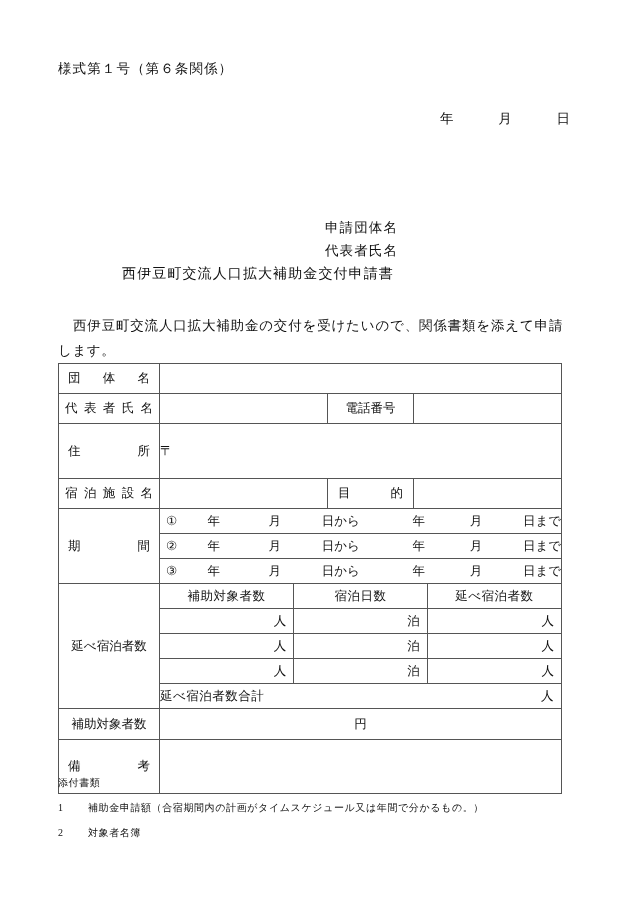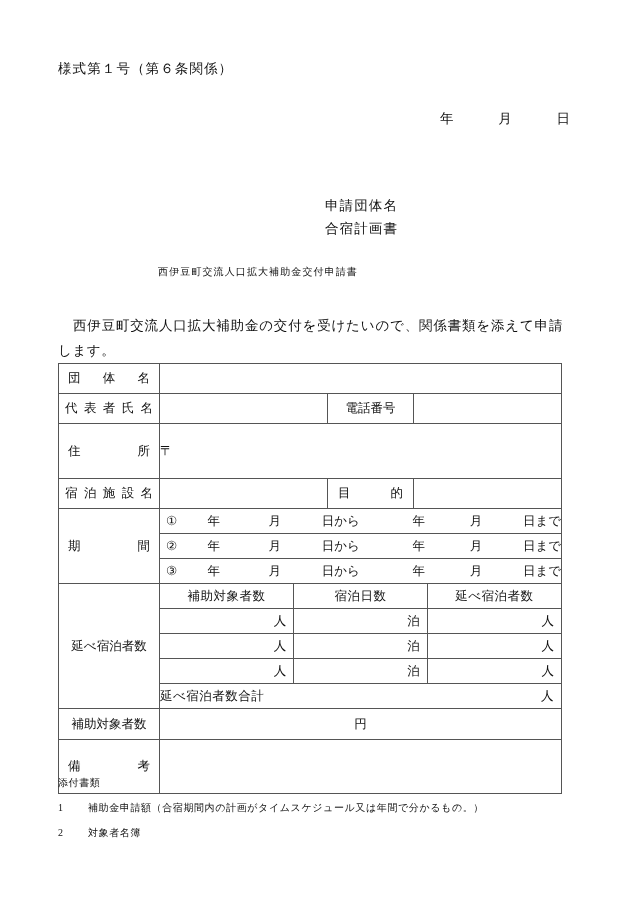--- a/index.html
+++ b/index.html
@@ -48,32 +48,32 @@
     width: 200px;
     font-size: 13.5px;
     letter-spacing: 1.1px;
     display: flex;
     justify-content: space-between;
     white-space: nowrap;
   }
   .applicant-block {
     position: absolute;
     left: 325px;
-    top: 194px;
+    top: 216px;
     font-size: 13.5px;
     letter-spacing: 1.1px;
     line-height: 23px;
   }
   .doc-title {
     position: absolute;
     left: 0;
     top: 265px;
     width: 498px;
     text-align: center;
-    font-size: 10px;
+    font-size: 14px;
     letter-spacing: 1.1px;
     padding-left: 18px;
     box-sizing: border-box;
   }
   .body-text {
     position: absolute;
     left: 58px;
     top: 313px;
     width: 505px;
     font-size: 13.5px;
@@ -230,21 +230,21 @@
 
   <div class="date-line">
     <span>年</span>
     <span>月</span>
     <span>日</span>
   </div>
 
 
   <div class="applicant-block">
     <div>申請団体名</div>
-    <div>合宿計画書</div>
+    <div>代表者氏名</div>
   </div>
 
   <div class="doc-title">西伊豆町交流人口拡大補助金交付申請書</div>
 
   <div class="body-text">西伊豆町交流人口拡大補助金の交付を受けたいので、関係書類を添えて申請します。</div>
 
   <table class="form-table">
     <colgroup>
       <col style="width:101px">
       <col style="width:168px">

